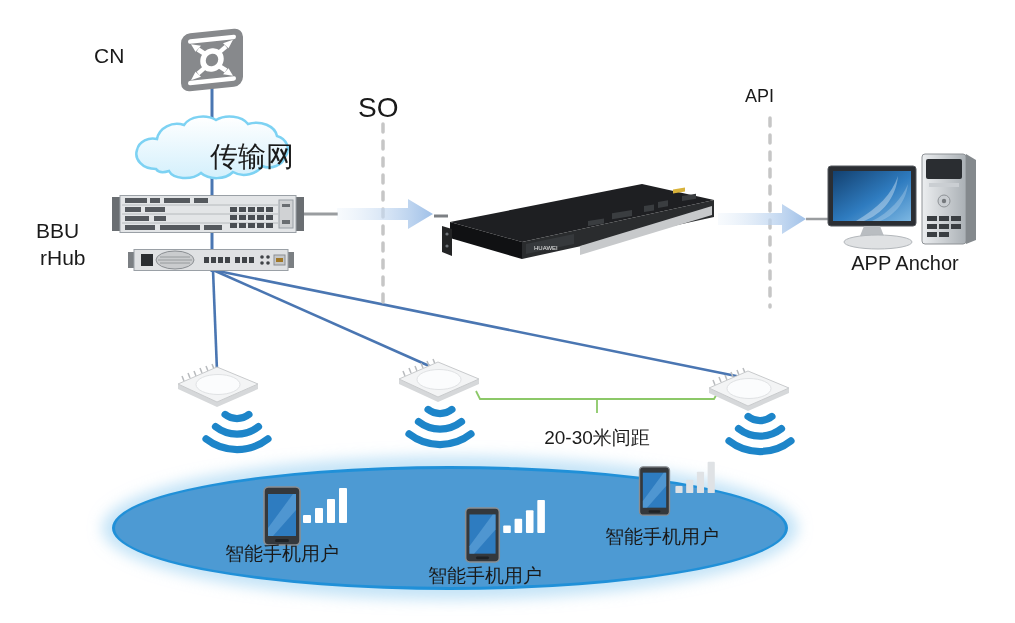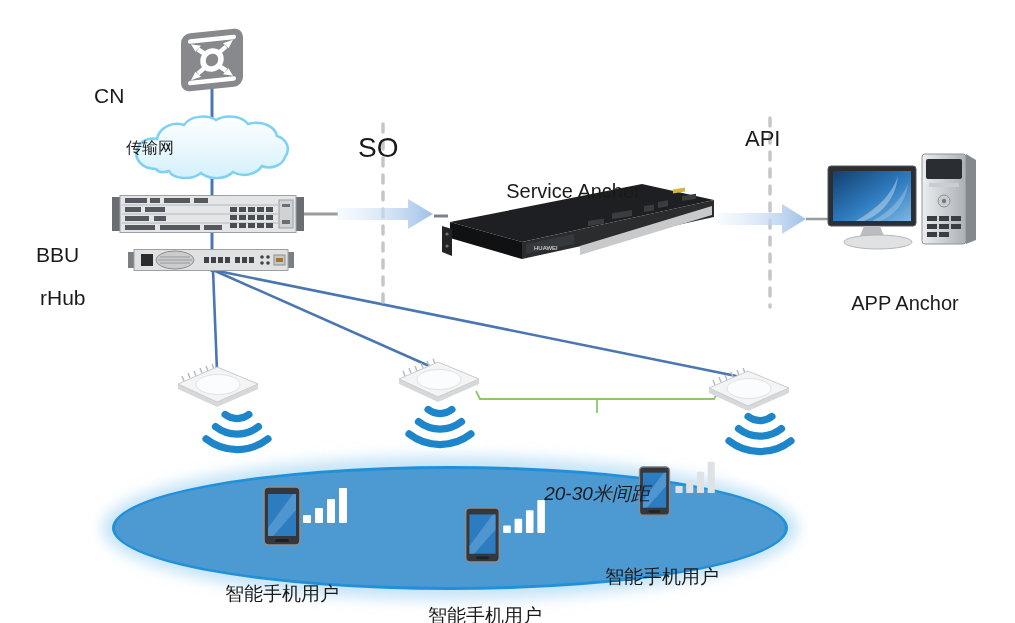--- a/index.html
+++ b/index.html
@@ -5,34 +5,34 @@
   :root{
     --wifi-blue:#1d85c9; --link-blue:#4a76b2; --dash-gray:#c6c6c6;
     --arrow-fill:#9fc0e8; --bracket-green:#8cc868; --ellipse-fill:#4d9ad3;
     --ellipse-stroke:#2090d8; --cloud-stroke:#7dd2f3; --text:#1a1a1a;
   }
   html,body{margin:0;padding:0;background:#fff;}
   #canvas{position:relative;width:1015px;height:623px;background:#fff;overflow:hidden;
           font-family:"Liberation Sans",sans-serif;}
   svg{display:block;overflow:visible;}
   .label{position:absolute;color:var(--text,#1a1a1a);white-space:nowrap;z-index:5;
-         font-family:"Liberation Sans",sans-serif;margin-top:40px;}
+         font-family:"Liberation Sans",sans-serif;}
   .lbl-21{font-size:21px;}
   .lbl-20{font-size:20px;}
   .lbl-19{font-size:19px;}
   .center{text-align:center;}
   #lines{position:absolute;left:0;top:0;z-index:1;}
   #coverage-ellipse{position:absolute;left:112px;top:466px;width:676px;height:124px;
     background:var(--ellipse-fill,#4d9ad3);border:3px solid var(--ellipse-stroke,#2090d8);
     border-radius:50%;box-sizing:border-box;z-index:2;
     box-shadow:0 0 14px 10px rgba(150,205,240,.55);}
   .dev{position:absolute;z-index:3;}
   .phone{position:absolute;z-index:4;}
-  #cloud-label{position:absolute;left:126px;top:138px;width:168px;text-align:left;
-    font-size:16px;color:var(--text);z-index:4;}
+  #cloud-label{position:absolute;left:126px;top:138px;width:168px;text-align:right;
+    font-size:28px;color:var(--text);z-index:4;}
   .two-line{line-height:26px;}
 </style>
 </head>
 <body>
 
 <div id="canvas">
 
   <svg id="lines" width="1015" height="623" viewBox="0 0 1015 623">
     <defs>
       <linearGradient id="agrad1" gradientUnits="userSpaceOnUse" x1="337" y1="0" x2="433" y2="0">
@@ -364,24 +364,23 @@
       <g fill="#dfe2e5">
         <rect x="0" y="29" width="8" height="8" rx="1"></rect>
         <rect x="12" y="22" width="8" height="15" rx="1"></rect>
         <rect x="24" y="13" width="8" height="24" rx="1"></rect>
         <rect x="36" y="2" width="8" height="35" rx="1"></rect>
       </g>
     </svg>
   </div>
 
   <div class="label lbl-21" style="left:94px;top:44px;">CN</div>
-  <div class="label lbl-21" style="left:36px;top:203px;">BBU</div>
+  <div class="label lbl-21" style="left:36px;top:219px;">BBU</div>
   <div class="label lbl-21" style="left:40px;top:246px;text-align:right;">rHub</div>
   <div class="label" style="left:358px;top:92px;font-size:28px;">SO</div>
-  <div class="label" style="left:745px;top:86px;font-size:22px;">API</div>
-  <div class="label lbl-20 center" style="left:430px;top:140px;width:287px;">Service Anchor</div>
+  <div class="label" style="left:745px;top:86px;font-size:18px;">API</div>
   <div class="label lbl-20 center" style="left:826px;top:252px;width:158px;">APP Anchor</div>
-  <div class="label lbl-19 center" style="left:476px;top:441px;width:242px;font-style:italic;">20-30米间距</div>
+  <div class="label lbl-19 center" style="left:476px;top:425px;width:242px;">20-30米间距</div>
   <div class="label lbl-19 center" style="left:212px;top:541px;width:140px;">智能手机用户</div>
   <div class="label lbl-19 center" style="left:415px;top:563px;width:140px;">智能手机用户</div>
   <div class="label lbl-19 center" style="left:592px;top:524px;width:140px;">智能手机用户</div>
 
 </div>
 
 </body></html>

